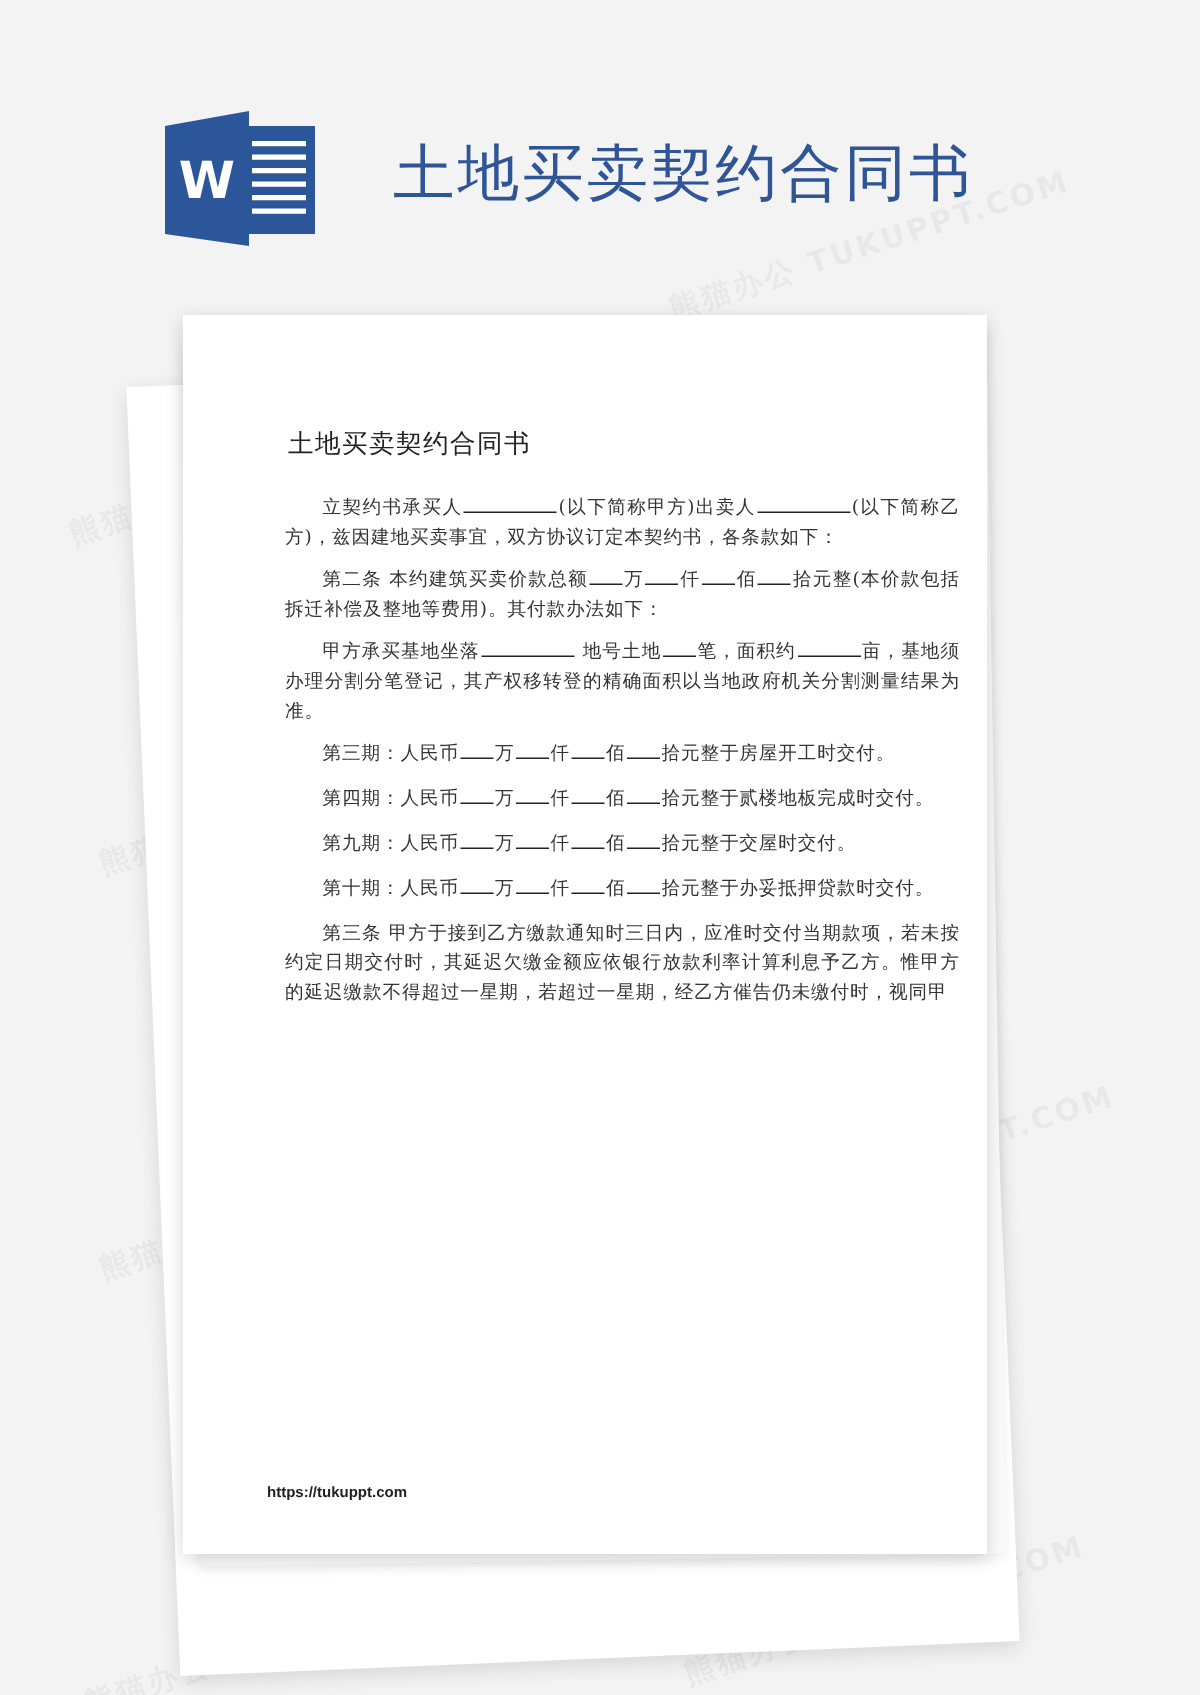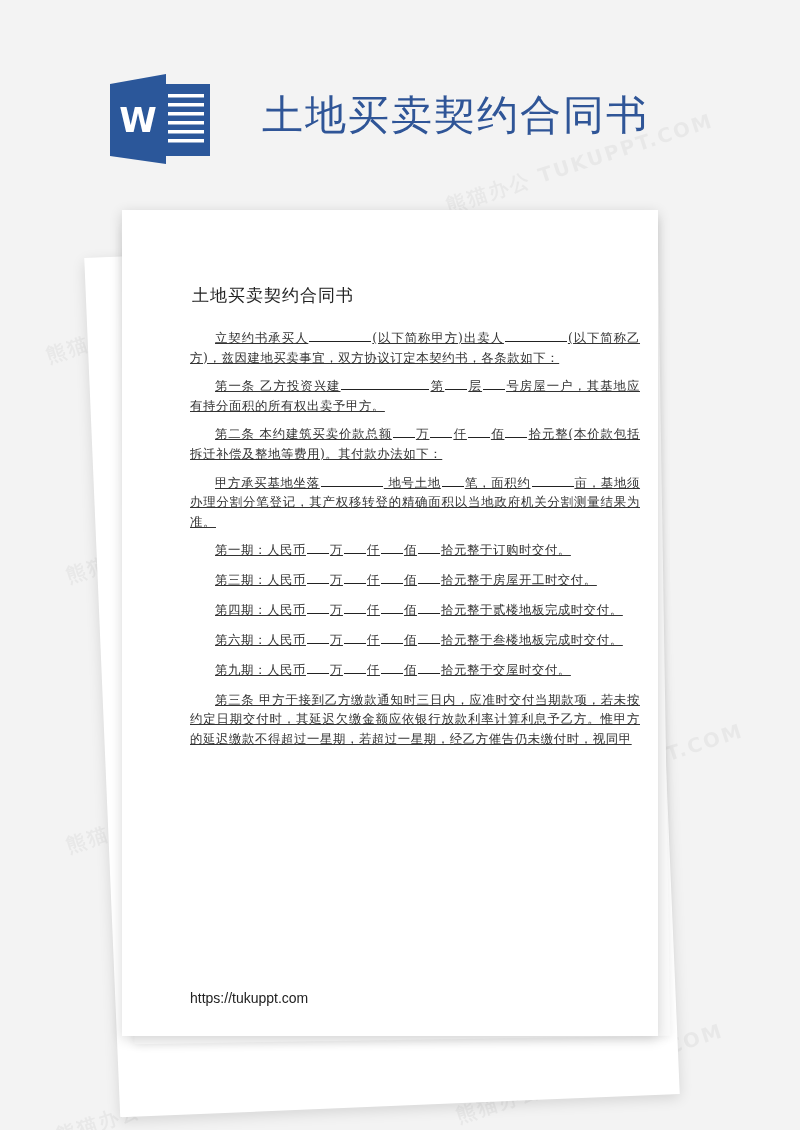--- a/index.html
+++ b/index.html
@@ -33,29 +33,30 @@
   .paper {
     position:absolute; left:122px; top:210px; width:536px; height:826px;
     background:#fff; box-shadow:0 3px 12px rgba(0,0,0,0.16);
   }
   .doc-title {
     position:absolute; left:70px; top:74px; font-size:17px; color:#222;
     font-family:"DejaVu Sans", "Liberation Sans", sans-serif; letter-spacing:1px;
   }
   .body-text {
     position:absolute; left:68px; top:118px; width:450px;
-    font-size:12.4px; color:#333; line-height:19.6px; letter-spacing:0.6px;text-decoration:underline;
+    font-size:12.4px; color:#333; line-height:19.6px; letter-spacing:0.6px;
   }
   .para { margin:0 0 9px 0; text-indent:25px; text-align:justify; }
   .pay { margin:0 0 10.3px 0; text-indent:25px; white-space:nowrap; }
   .blank { display:inline-block; border-bottom:1.4px solid #222; height:12px; vertical-align:baseline; margin:0 1px; }
   .b1 { width:22px; } .b2 { width:42px; } .b3 { width:62px; } .b4 { width:88px; }
   .footer-url {
-    position:absolute; left:68px; top:780px; font-size:14px; color:#222;
+    position:absolute; left:56px; top:780px; font-size:10px; color:#222;
     font-family:"Liberation Sans", "DejaVu Sans", sans-serif;
+    font-weight:bold;
   }
 </style>
 </head>
 <body>
 
 <div class="header">
   <svg class="word-icon" viewBox="0 0 102 90">
     <rect x="44" y="10" width="56" height="72" fill="#2b579a"></rect>
     <g fill="#ffffff">
       <rect x="58" y="20" width="36" height="3.5"></rect>
@@ -81,31 +82,29 @@
 
 <div class="paper-back"></div>
 <div class="paper-mid"></div>
 
 <div class="paper">
   <div class="doc-title">土地买卖契约合同书</div>
 
   <div class="body-text">
     <p class="para"><span>立契约书承买人</span><span class="blank b3"></span><span>(以下简称甲方)出卖人</span><span class="blank b3"></span><span>(以下简称乙方)，兹因建地买卖事宜，双方协议订定本契约书，各条款如下：</span></p>
 
-    <p class="para"><span>第一条 乙方投资兴建</span><span class="blank b4"></span><span>第</span><span class="blank b1"></span><span>层</span><span class="blank b1"></span><span>号房屋一户，其基地应有持分面积的所有权出卖予甲方。</span></p>
 
     <p class="para"><span>第二条 本约建筑买卖价款总额</span><span class="blank b1"></span><span>万</span><span class="blank b1"></span><span>仟</span><span class="blank b1"></span><span>佰</span><span class="blank b1"></span><span>拾元整(本价款包括拆迁补偿及整地等费用)。其付款办法如下：</span></p>
 
     <p class="para"><span>甲方承买基地坐落</span><span class="blank b3"></span><span> 地号土地</span><span class="blank b1"></span><span>笔，面积约</span><span class="blank b2"></span><span>亩，基地须办理分割分笔登记，其产权移转登的精确面积以当地政府机关分割测量结果为准。</span></p>
 
     <div>
-      <p class="pay"><span>第一期</span><span>：人民币</span><span class="blank b1"></span><span>万</span><span class="blank b1"></span><span>仟</span><span class="blank b1"></span><span>佰</span><span class="blank b1"></span><span>拾元整于订购时交付。</span></p>
       <p class="pay"><span>第三期</span><span>：人民币</span><span class="blank b1"></span><span>万</span><span class="blank b1"></span><span>仟</span><span class="blank b1"></span><span>佰</span><span class="blank b1"></span><span>拾元整于房屋开工时交付。</span></p>
       <p class="pay"><span>第四期</span><span>：人民币</span><span class="blank b1"></span><span>万</span><span class="blank b1"></span><span>仟</span><span class="blank b1"></span><span>佰</span><span class="blank b1"></span><span>拾元整于贰楼地板完成时交付。</span></p>
-      <p class="pay"><span>第六期</span><span>：人民币</span><span class="blank b1"></span><span>万</span><span class="blank b1"></span><span>仟</span><span class="blank b1"></span><span>佰</span><span class="blank b1"></span><span>拾元整于叁楼地板完成时交付。</span></p>
       <p class="pay"><span>第九期</span><span>：人民币</span><span class="blank b1"></span><span>万</span><span class="blank b1"></span><span>仟</span><span class="blank b1"></span><span>佰</span><span class="blank b1"></span><span>拾元整于交屋时交付。</span></p>
+      <p class="pay"><span>第十期</span><span>：人民币</span><span class="blank b1"></span><span>万</span><span class="blank b1"></span><span>仟</span><span class="blank b1"></span><span>佰</span><span class="blank b1"></span><span>拾元整于办妥抵押贷款时交付。</span></p>
     </div>
 
     <p class="para">第三条 甲方于接到乙方缴款通知时三日内，应准时交付当期款项，若未按约定日期交付时，其延迟欠缴金额应依银行放款利率计算利息予乙方。惟甲方的延迟缴款不得超过一星期，若超过一星期，经乙方催告仍未缴付时，视同甲</p>
   </div>
 
   <div class="footer-url">https://tukuppt.com</div>
 </div>
 
 </body></html>

